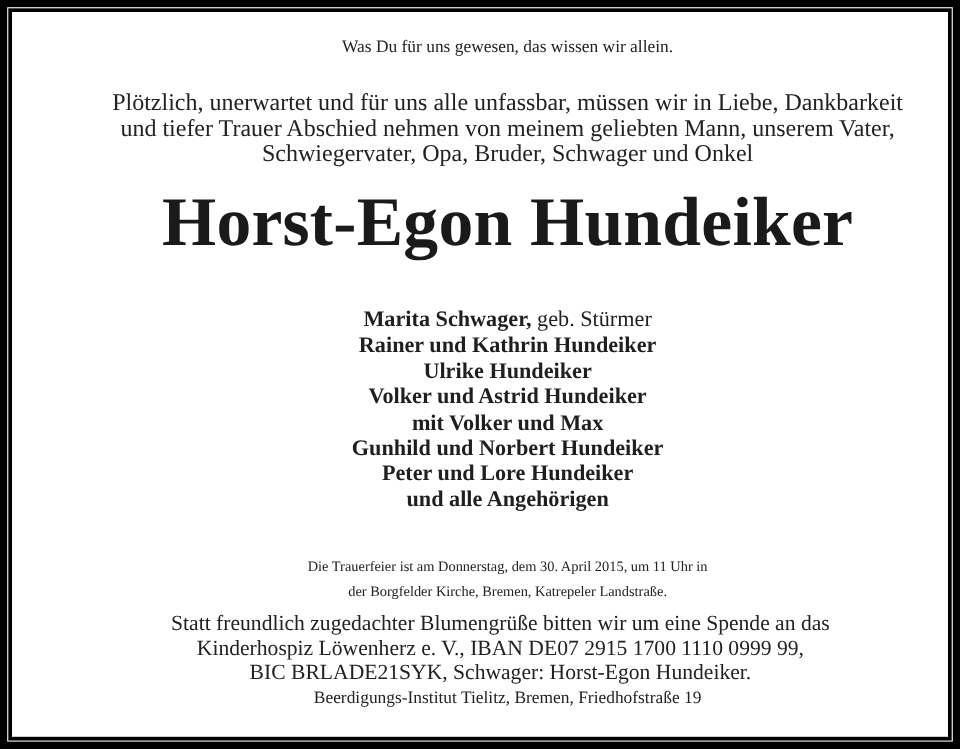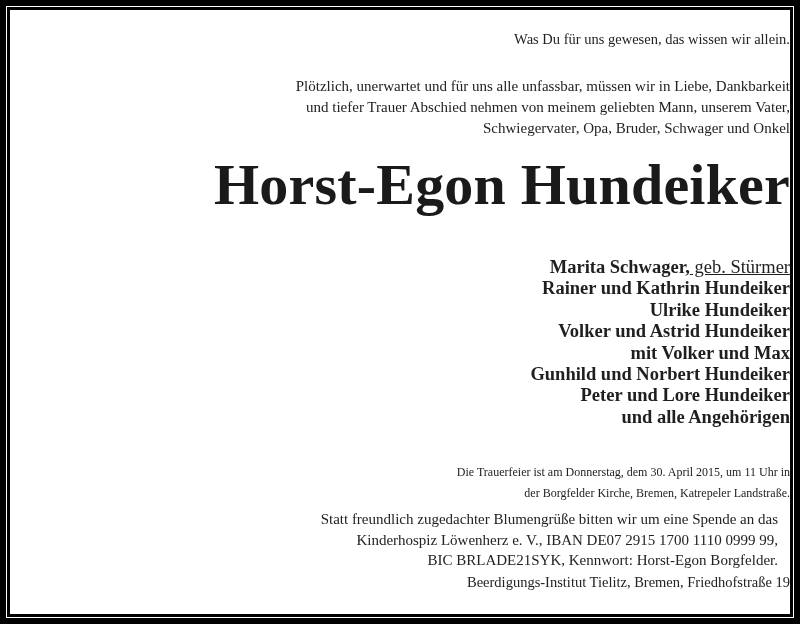--- a/index.html
+++ b/index.html
@@ -12,58 +12,58 @@
       position: absolute; left: 6px; top: 6px; right: 6px; bottom: 6px;
       border: 1px solid #fff; box-sizing: border-box;
     }
     .frame-inner {
       position: absolute; left: 7px; top: 7px; right: 7px; bottom: 7px;
       border: 3px solid #000; background: #fff; box-sizing: border-box;
     }
     .content {
       position: absolute; left: 10px; top: 10px; right: 10px; bottom: 10px;
       font-family: "Liberation Serif", "DejaVu Serif", serif;
-      color: #222; text-align: right; margin-left: 46px;
+      color: #222; text-align: center; margin-left: 46px;
     }
     .motto {
       position: absolute; left: 0; right: 0; top: 20px;
       font-size: 14.5px; line-height: 18px;
     }
     .intro {
       position: absolute; left: 0; right: 0; top: 66px;
-      font-size: 15px; line-height: 21px;
+      font-size: 20px; line-height: 21px;
     }
     .name {
       position: absolute; left: 0; right: 0; top: 142px;
       font-size: 58px; line-height: 66px; font-weight: bold; color: #1a1a1a;
       letter-spacing: 0.2px;
     }
     .dates {
       position: absolute; left: 0; right: 0; top: 215px;
       font-size: 18px; line-height: 22px;
     }
     .dates span { display: inline-block; }
     .dates .gap { width: 52px; }
     .family {
       position: absolute; left: 0; right: 0; top: 247px;
       font-size: 18.5px; line-height: 21.4px; font-weight: bold; color: #1f1f1f;
     }
-    .family .normal { font-weight: normal; text-decoration: underline; }
+    .family .normal { font-weight: normal; }
     .family div { margin: 0; }
     .notice {
       position: absolute; left: 0; right: 0; top: 431px;
       font-size: 16px; line-height: 20px;
     }
     .ceremony {
       position: absolute; left: 0; right: 0; top: 452px;
       font-size: 12px; line-height: 21px;
     }
     .donation {
       position: absolute; left: 0; right: 12px; top: 499px;
-      font-size: 15px; line-height: 20.5px;
+      font-size: 18px; line-height: 20.5px;
     }
     .funeral-home {
       position: absolute; left: 0; right: 0; top: 563px;
       font-size: 14.5px; line-height: 18px;
     }
   </style>
 </head>
 <body>
 
 <div class="frame-outer"></div>
@@ -97,17 +97,17 @@
 
 
   <div class="ceremony">
     <div>Die Trauerfeier ist am Donnerstag, dem 30. April 2015, um 11 Uhr in</div>
     <div>der Borgfelder Kirche, Bremen, Katrepeler Landstraße.</div>
   </div>
 
   <div class="donation">
     <div>Statt freundlich zugedachter Blumengrüße bitten wir um eine Spende an das</div>
     <div>Kinderhospiz Löwenherz e. V., IBAN DE07 2915 1700 1110 0999 99,</div>
-    <div>BIC BRLADE21SYK, Kennwort: Horst-Egon Borgfelder.</div>
+    <div>BIC BRLADE21SYK, Schwager: Horst-Egon Hundeiker.</div>
   </div>
 
   <div class="funeral-home">Beerdigungs-Institut Tielitz, Bremen, Friedhofstraße 19</div>
 </div>
 
 </body></html>

